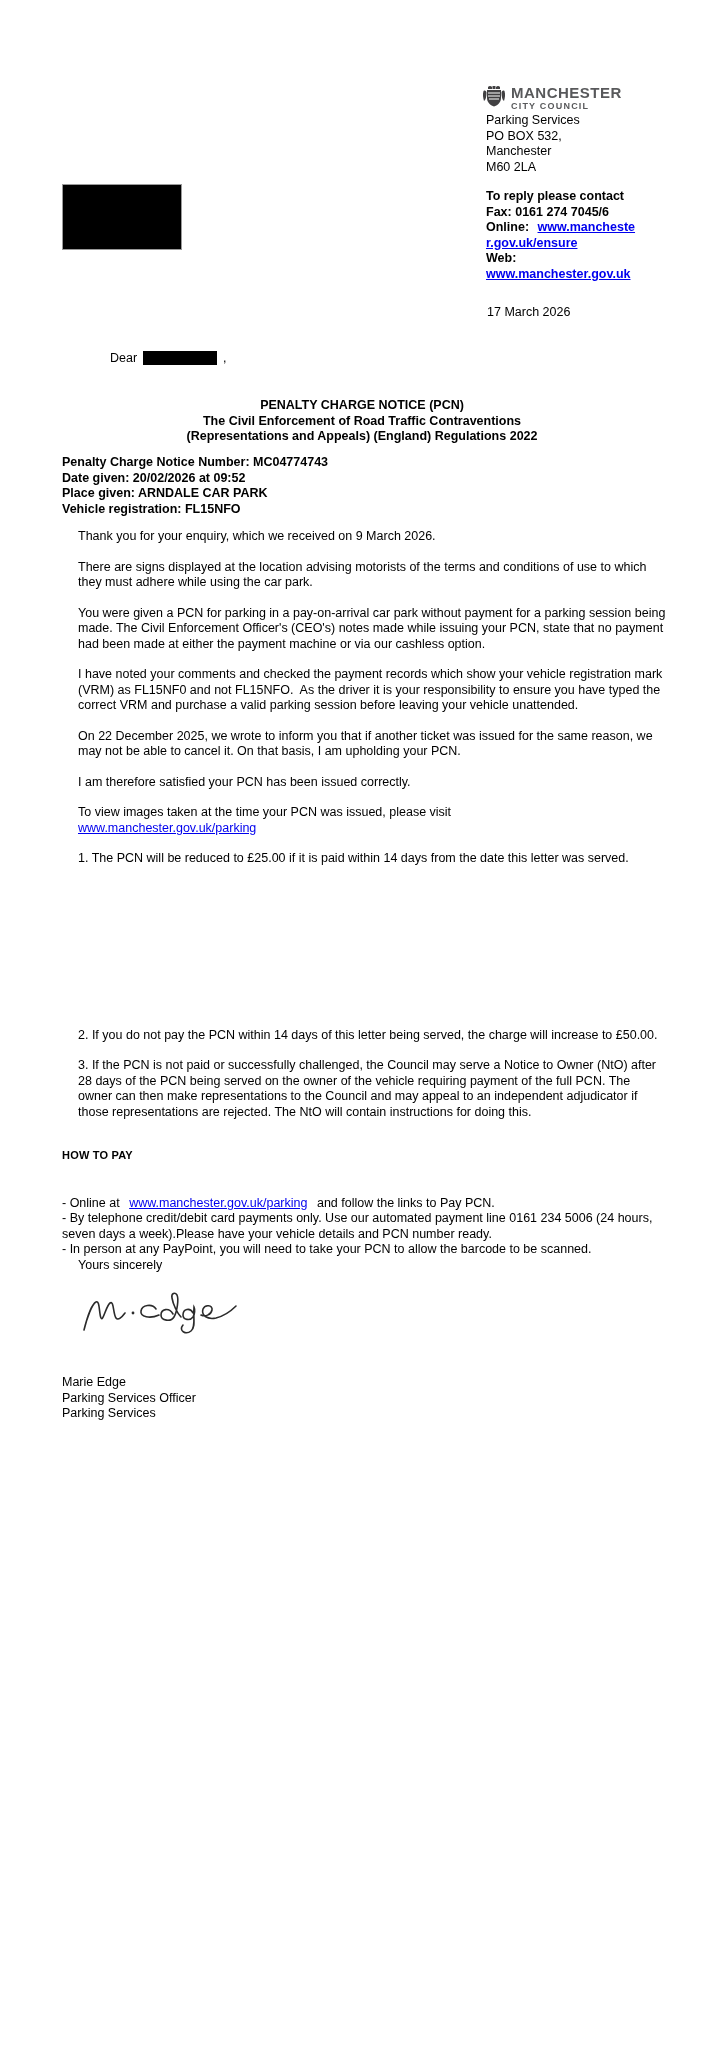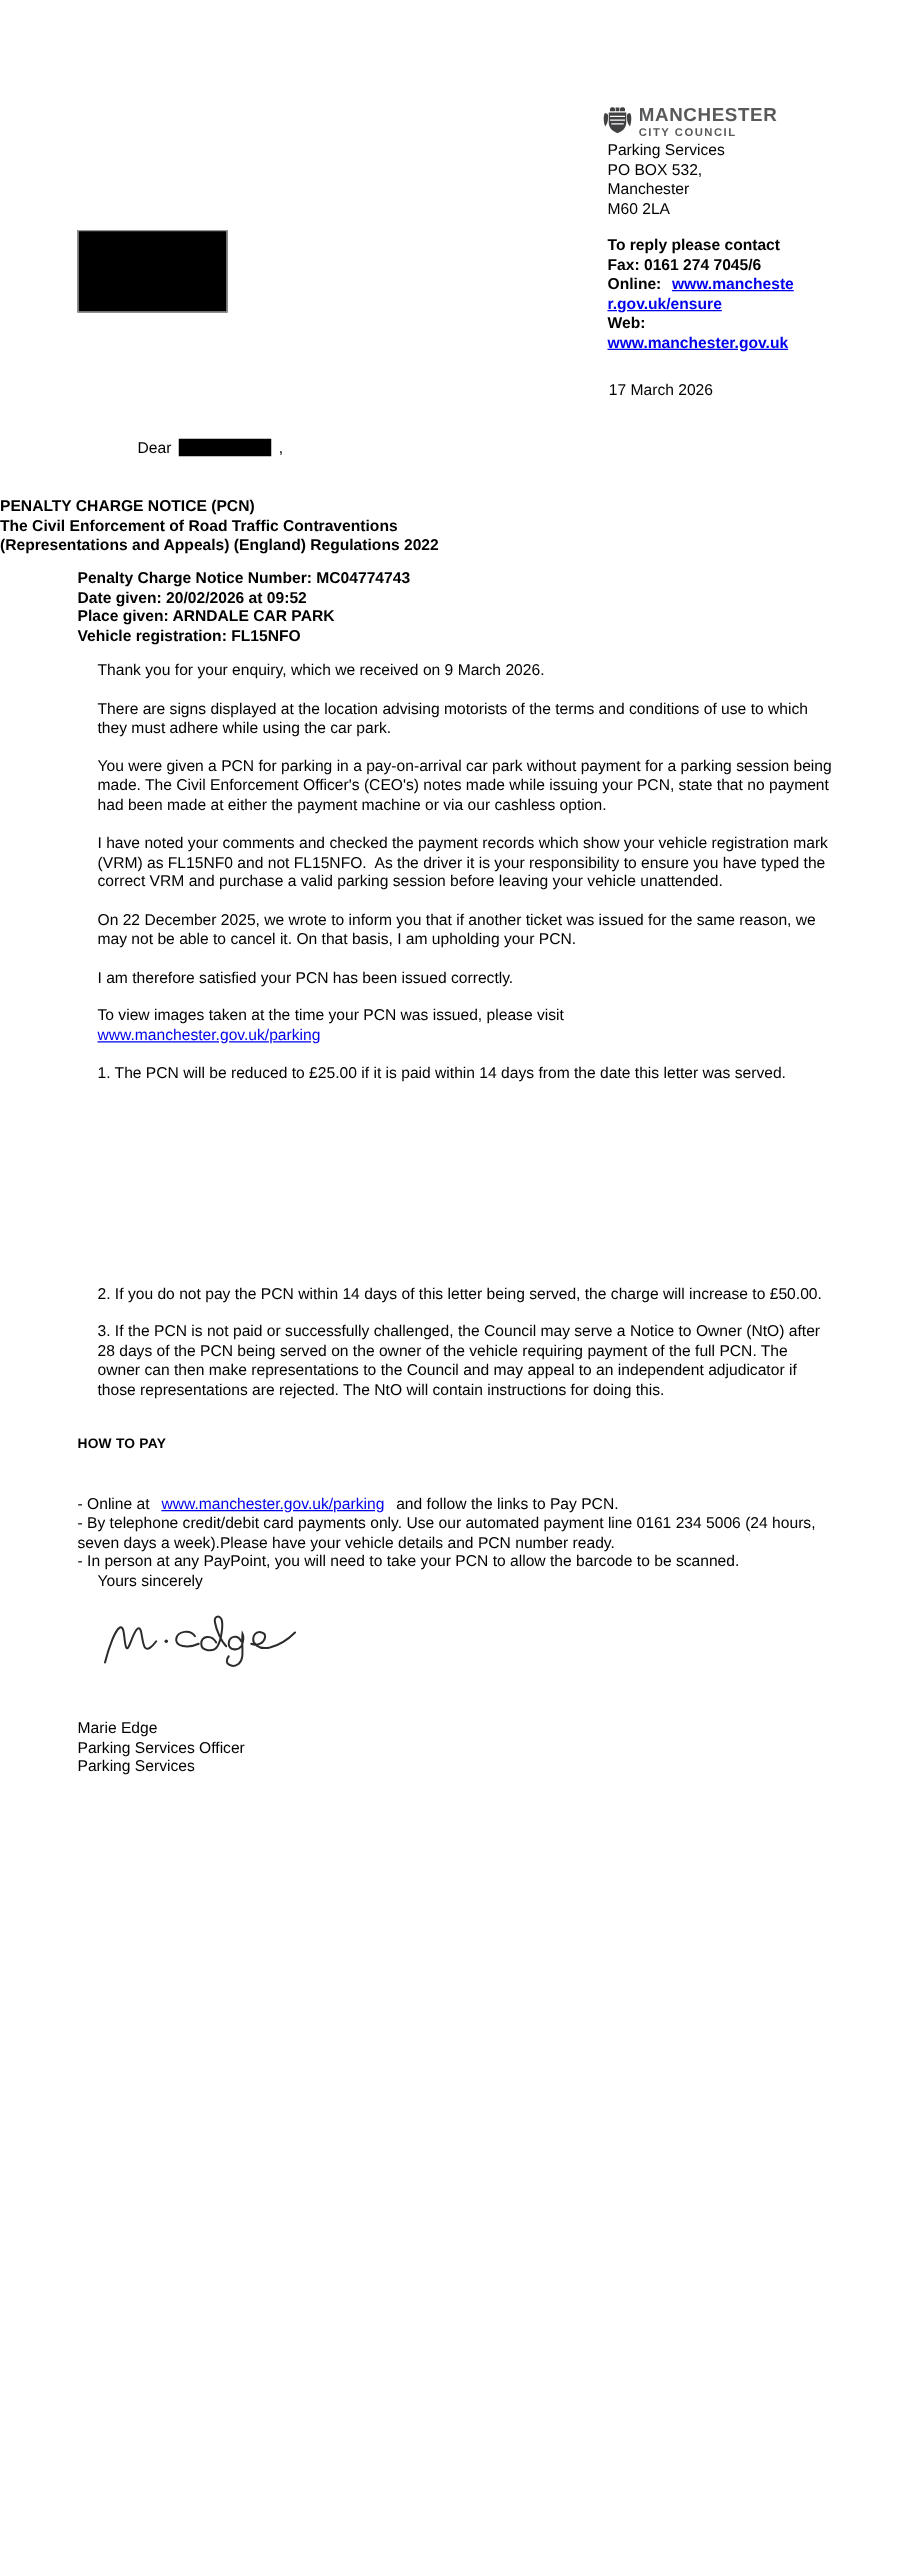--- a/index.html
+++ b/index.html
@@ -37,21 +37,21 @@
     left: 62px; top: 184px; width: 120px; height: 66px;
     background: #000; border: 1px solid #9a9a9a;
   }
 
   .dear-line { left: 62px; top: 351px; font-size: 12.5px; display: flex; align-items: center; gap: 6px; margin-left: 48px; }
   .redaction-name {
     display: inline-block; width: 74px; height: 14px; background: #000; vertical-align: middle;
   }
 
   .title-block {
-    left: 0; top: 398px; width: 724px; 
+    left: 0; top: 398px; width: 724px; text-align: center;
     font-weight: bold; font-size: 12.5px; line-height: 15.5px;
   }
 
   .pcn-details { left: 62px; top: 455px; font-weight: bold; font-size: 12.5px; line-height: 15.5px; }
 
   .body-col { left: 62px; top: 529px; width: 604px; font-size: 12.5px; line-height: 15.5px; }
   .body-col p { margin: 0 0 15px 16px; white-space: pre-wrap; }
   .spacer-gap { height: 146px; }
 
   a.link, span.link {

